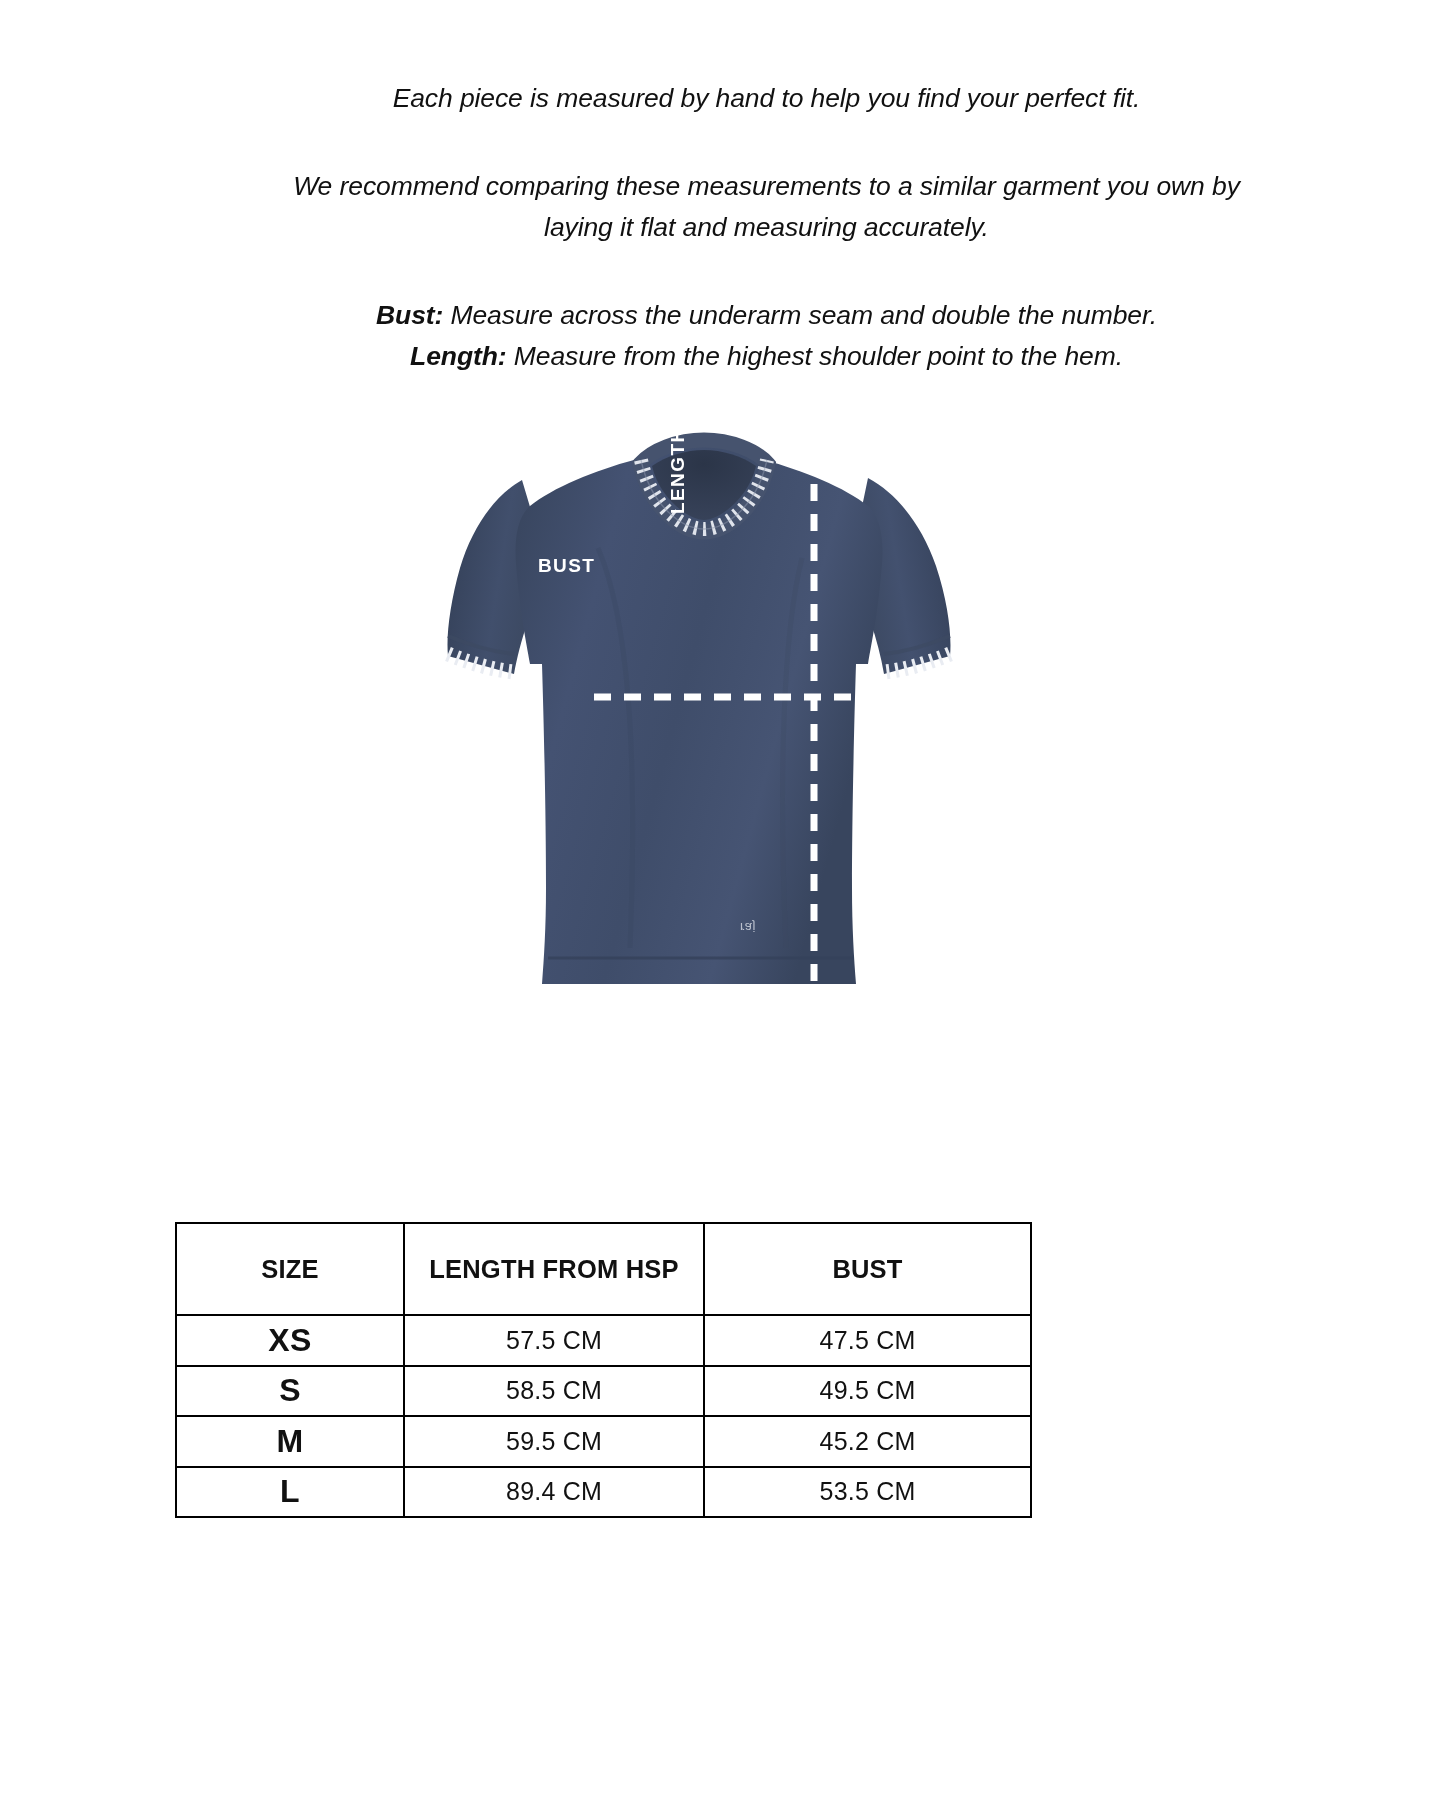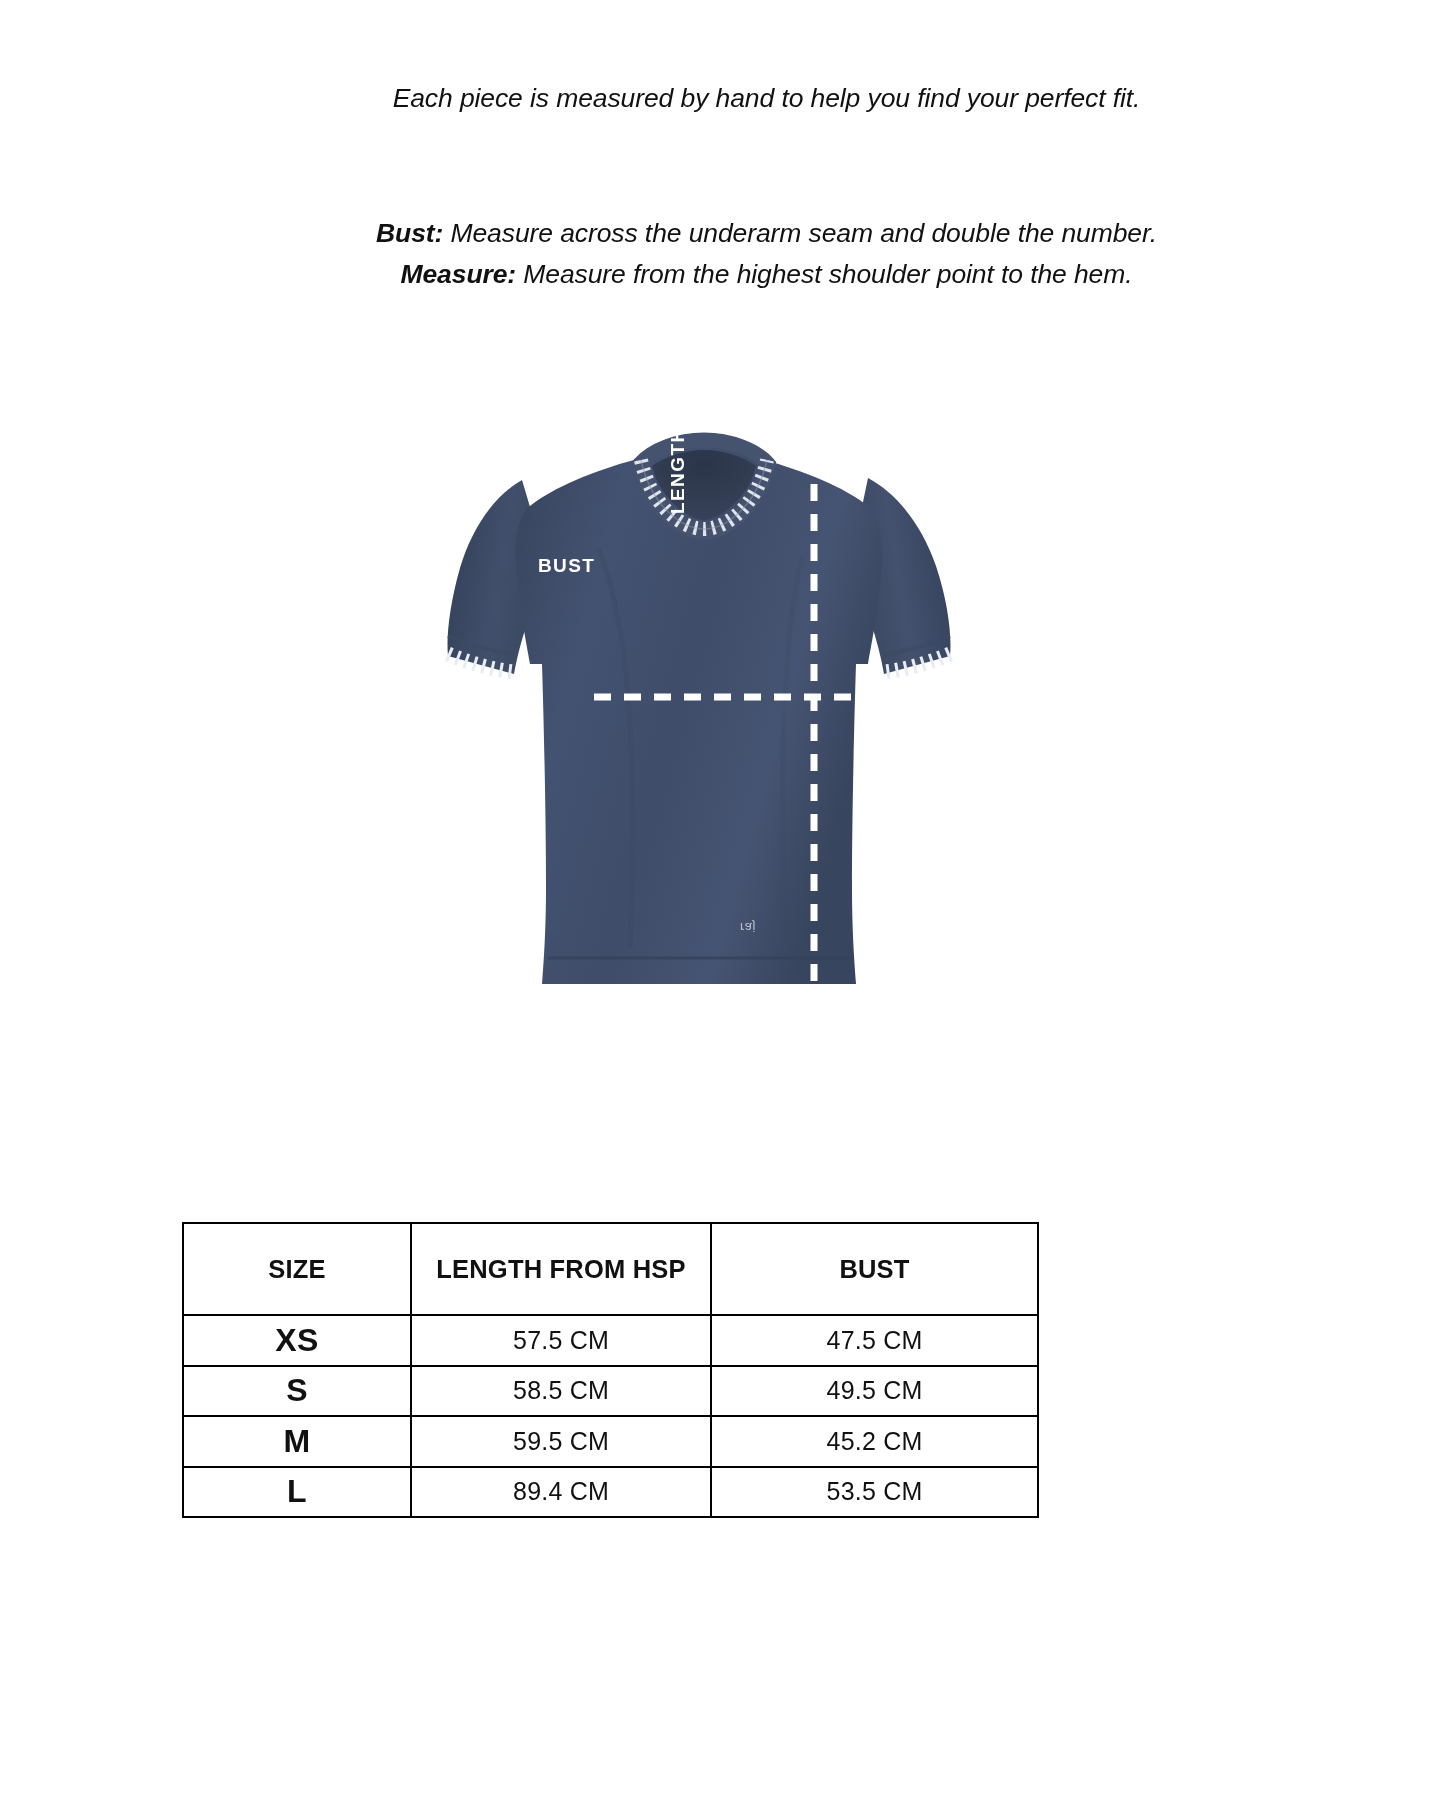--- a/index.html
+++ b/index.html
@@ -80,21 +80,21 @@
     font-size: 13px;
     letter-spacing: 0.5px;
     transform: scaleY(-1);
     opacity: 0.85;
     font-family: "Liberation Sans", sans-serif;
   }
 
   
   .size-table-wrap {
     position: absolute;
-    left: 182px;
+    left: 175px;
     top: 1222px;
     width: 1034px;
   }
   table.size-table {
     border-collapse: collapse;
     width: 855px;
     table-layout: fixed;
   }
   table.size-table th,
   table.size-table td {
@@ -123,23 +123,26 @@
   .col-size { width: 228px; }
   .col-len  { width: 300px; }
   .col-bust { width: 327px; }
 </style>
 </head>
 <body>
 
 <div class="intro">
   <p>Each piece is measured by hand to help you find your perfect fit.</p>
   <div class="gap-lg"></div>
+  <div class="para-wrap">
+    <p>We recommend comparing these measurements to a similar garment you own by laying it flat and measuring accurately.</p>
+  </div>
   <div class="gap-md"></div>
   <p><b>Bust:</b><span> Measure across the underarm seam and double the number.</span></p>
-  <p><b>Measure:</b><span> Measure from the highest shoulder point to the hem.</span></p>
+  <p><b>Length:</b><span> Measure from the highest shoulder point to the hem.</span></p>
 </div>
 
 <div class="tee-wrap">
   <svg class="tee-svg" width="650" height="620" viewBox="0 0 650 620">
     <defs>
       <linearGradient id="bodyGrad" x1="0" y1="0" x2="1" y2="0.4">
         <stop offset="0%" stop-color="#37445c"></stop>
         <stop offset="28%" stop-color="#445272"></stop>
         <stop offset="55%" stop-color="#3f4d6a"></stop>
         <stop offset="80%" stop-color="#465473"></stop>

